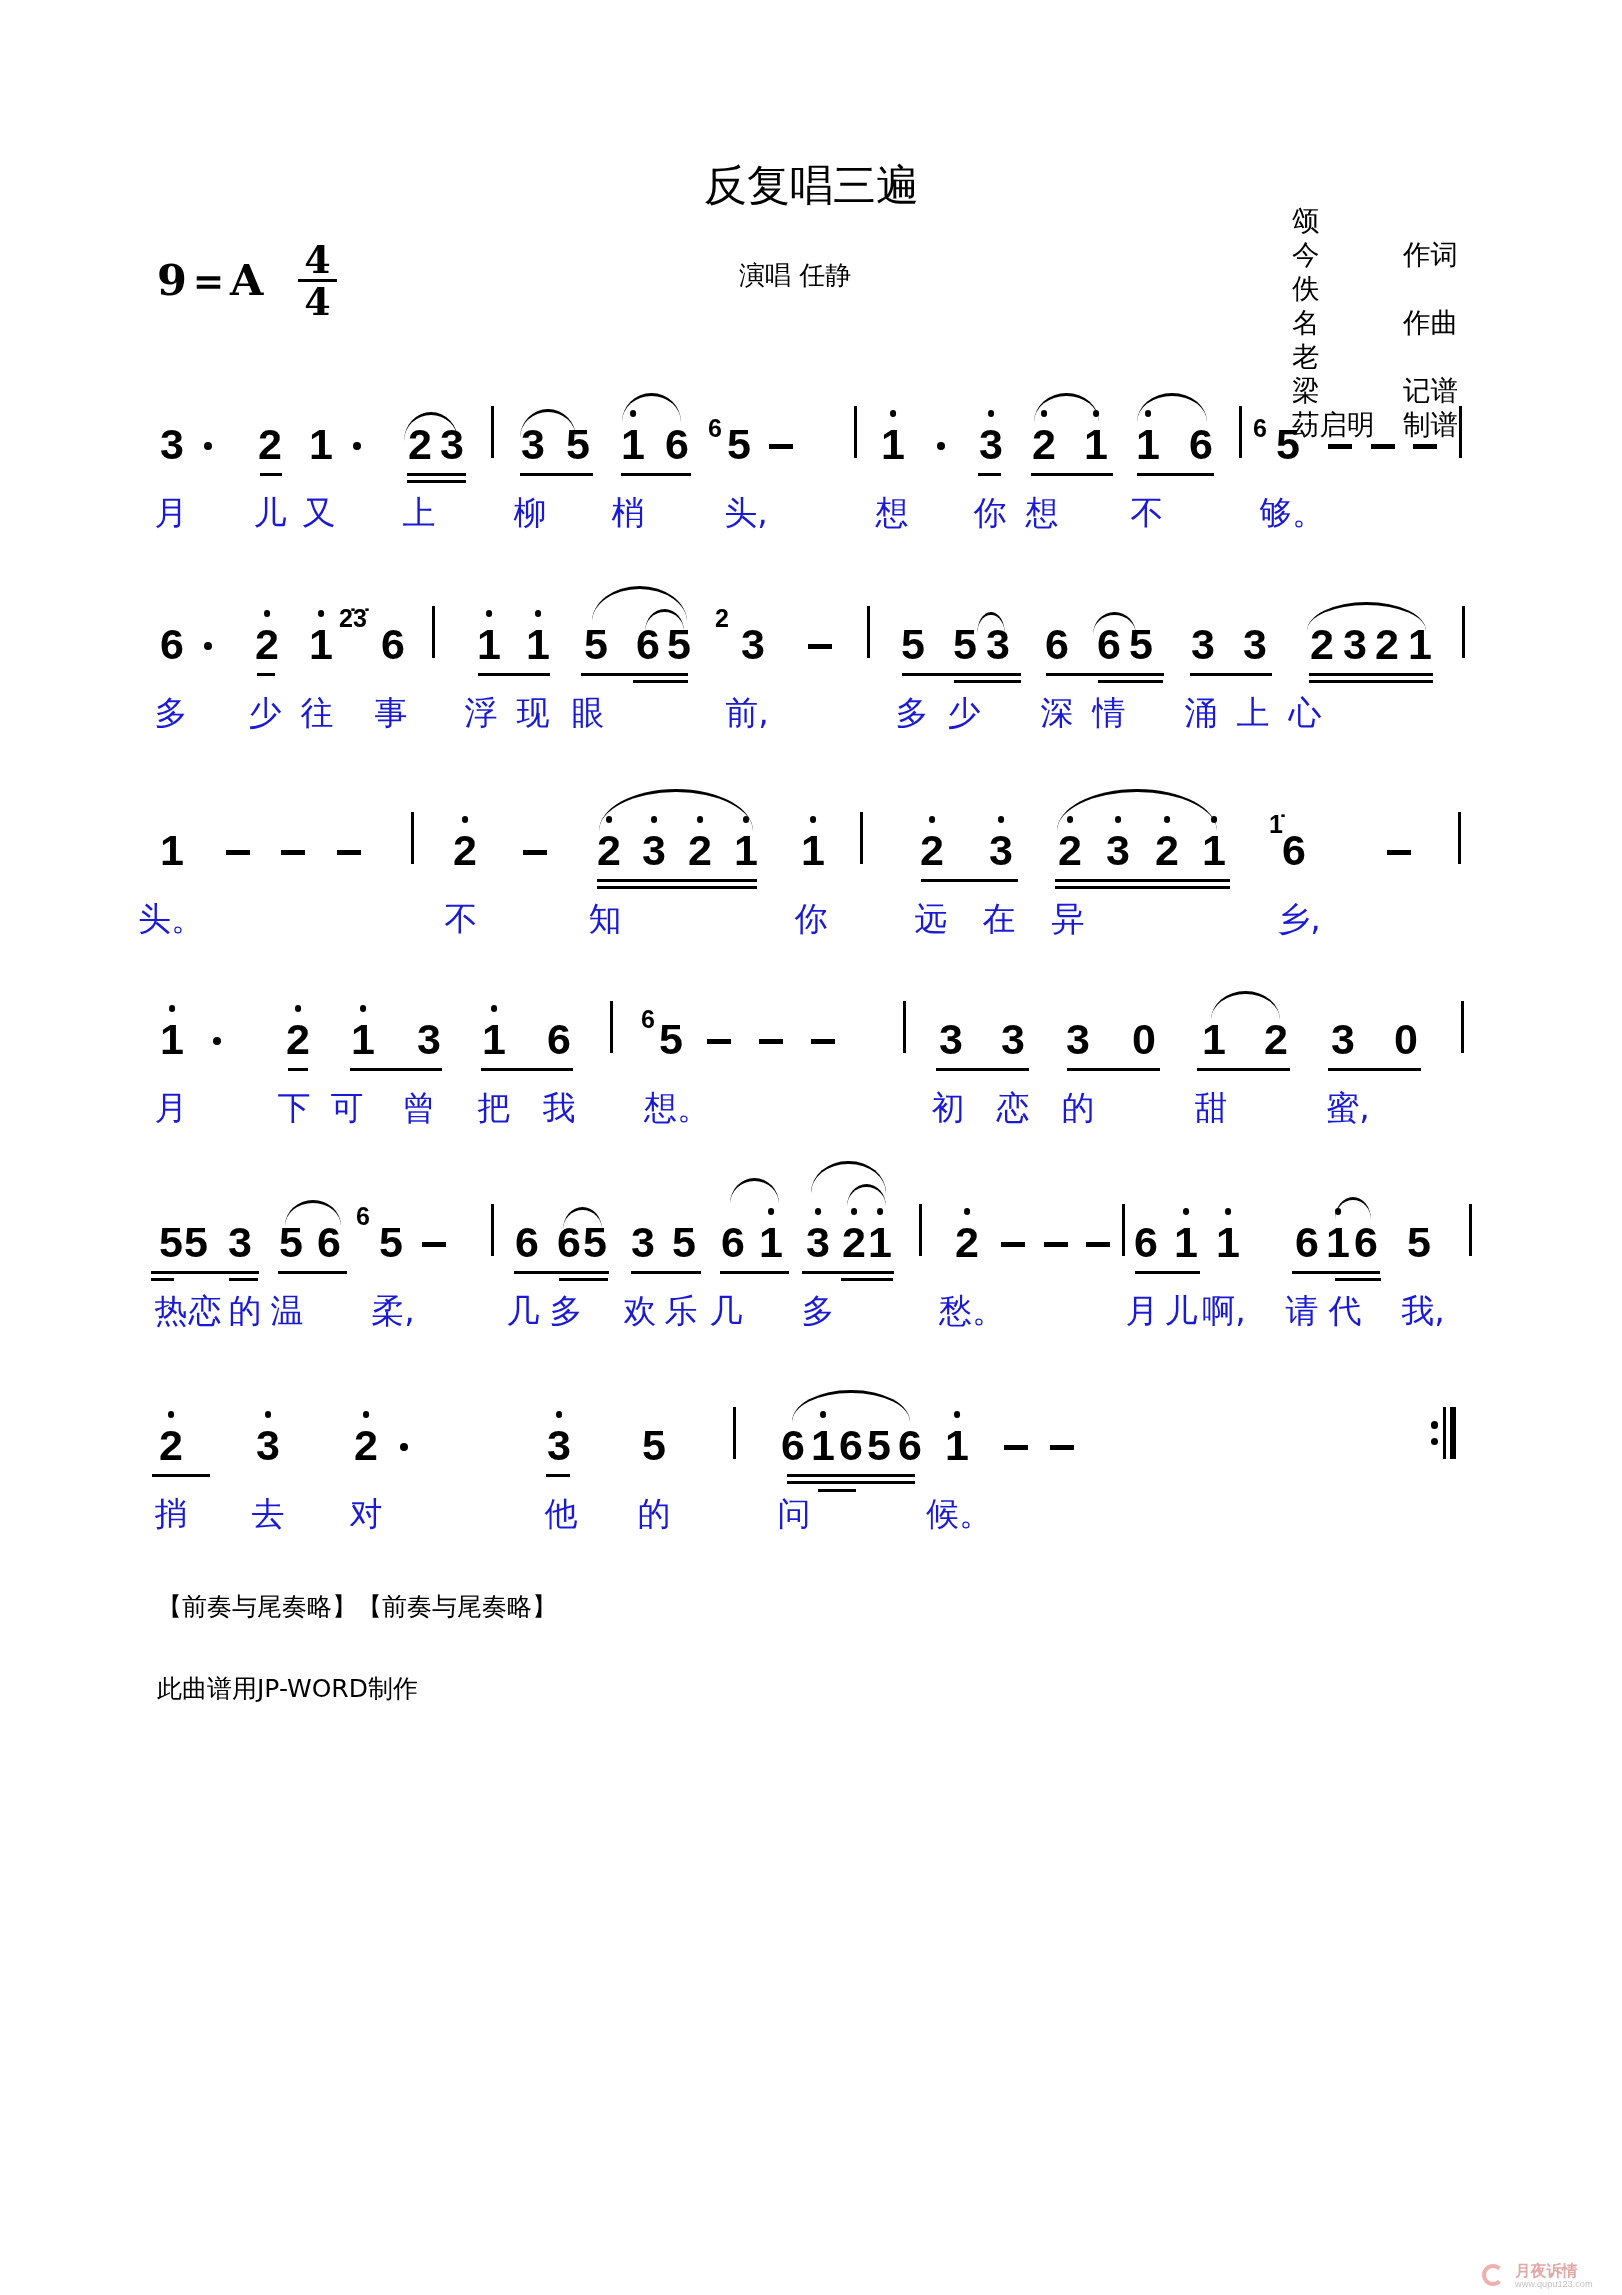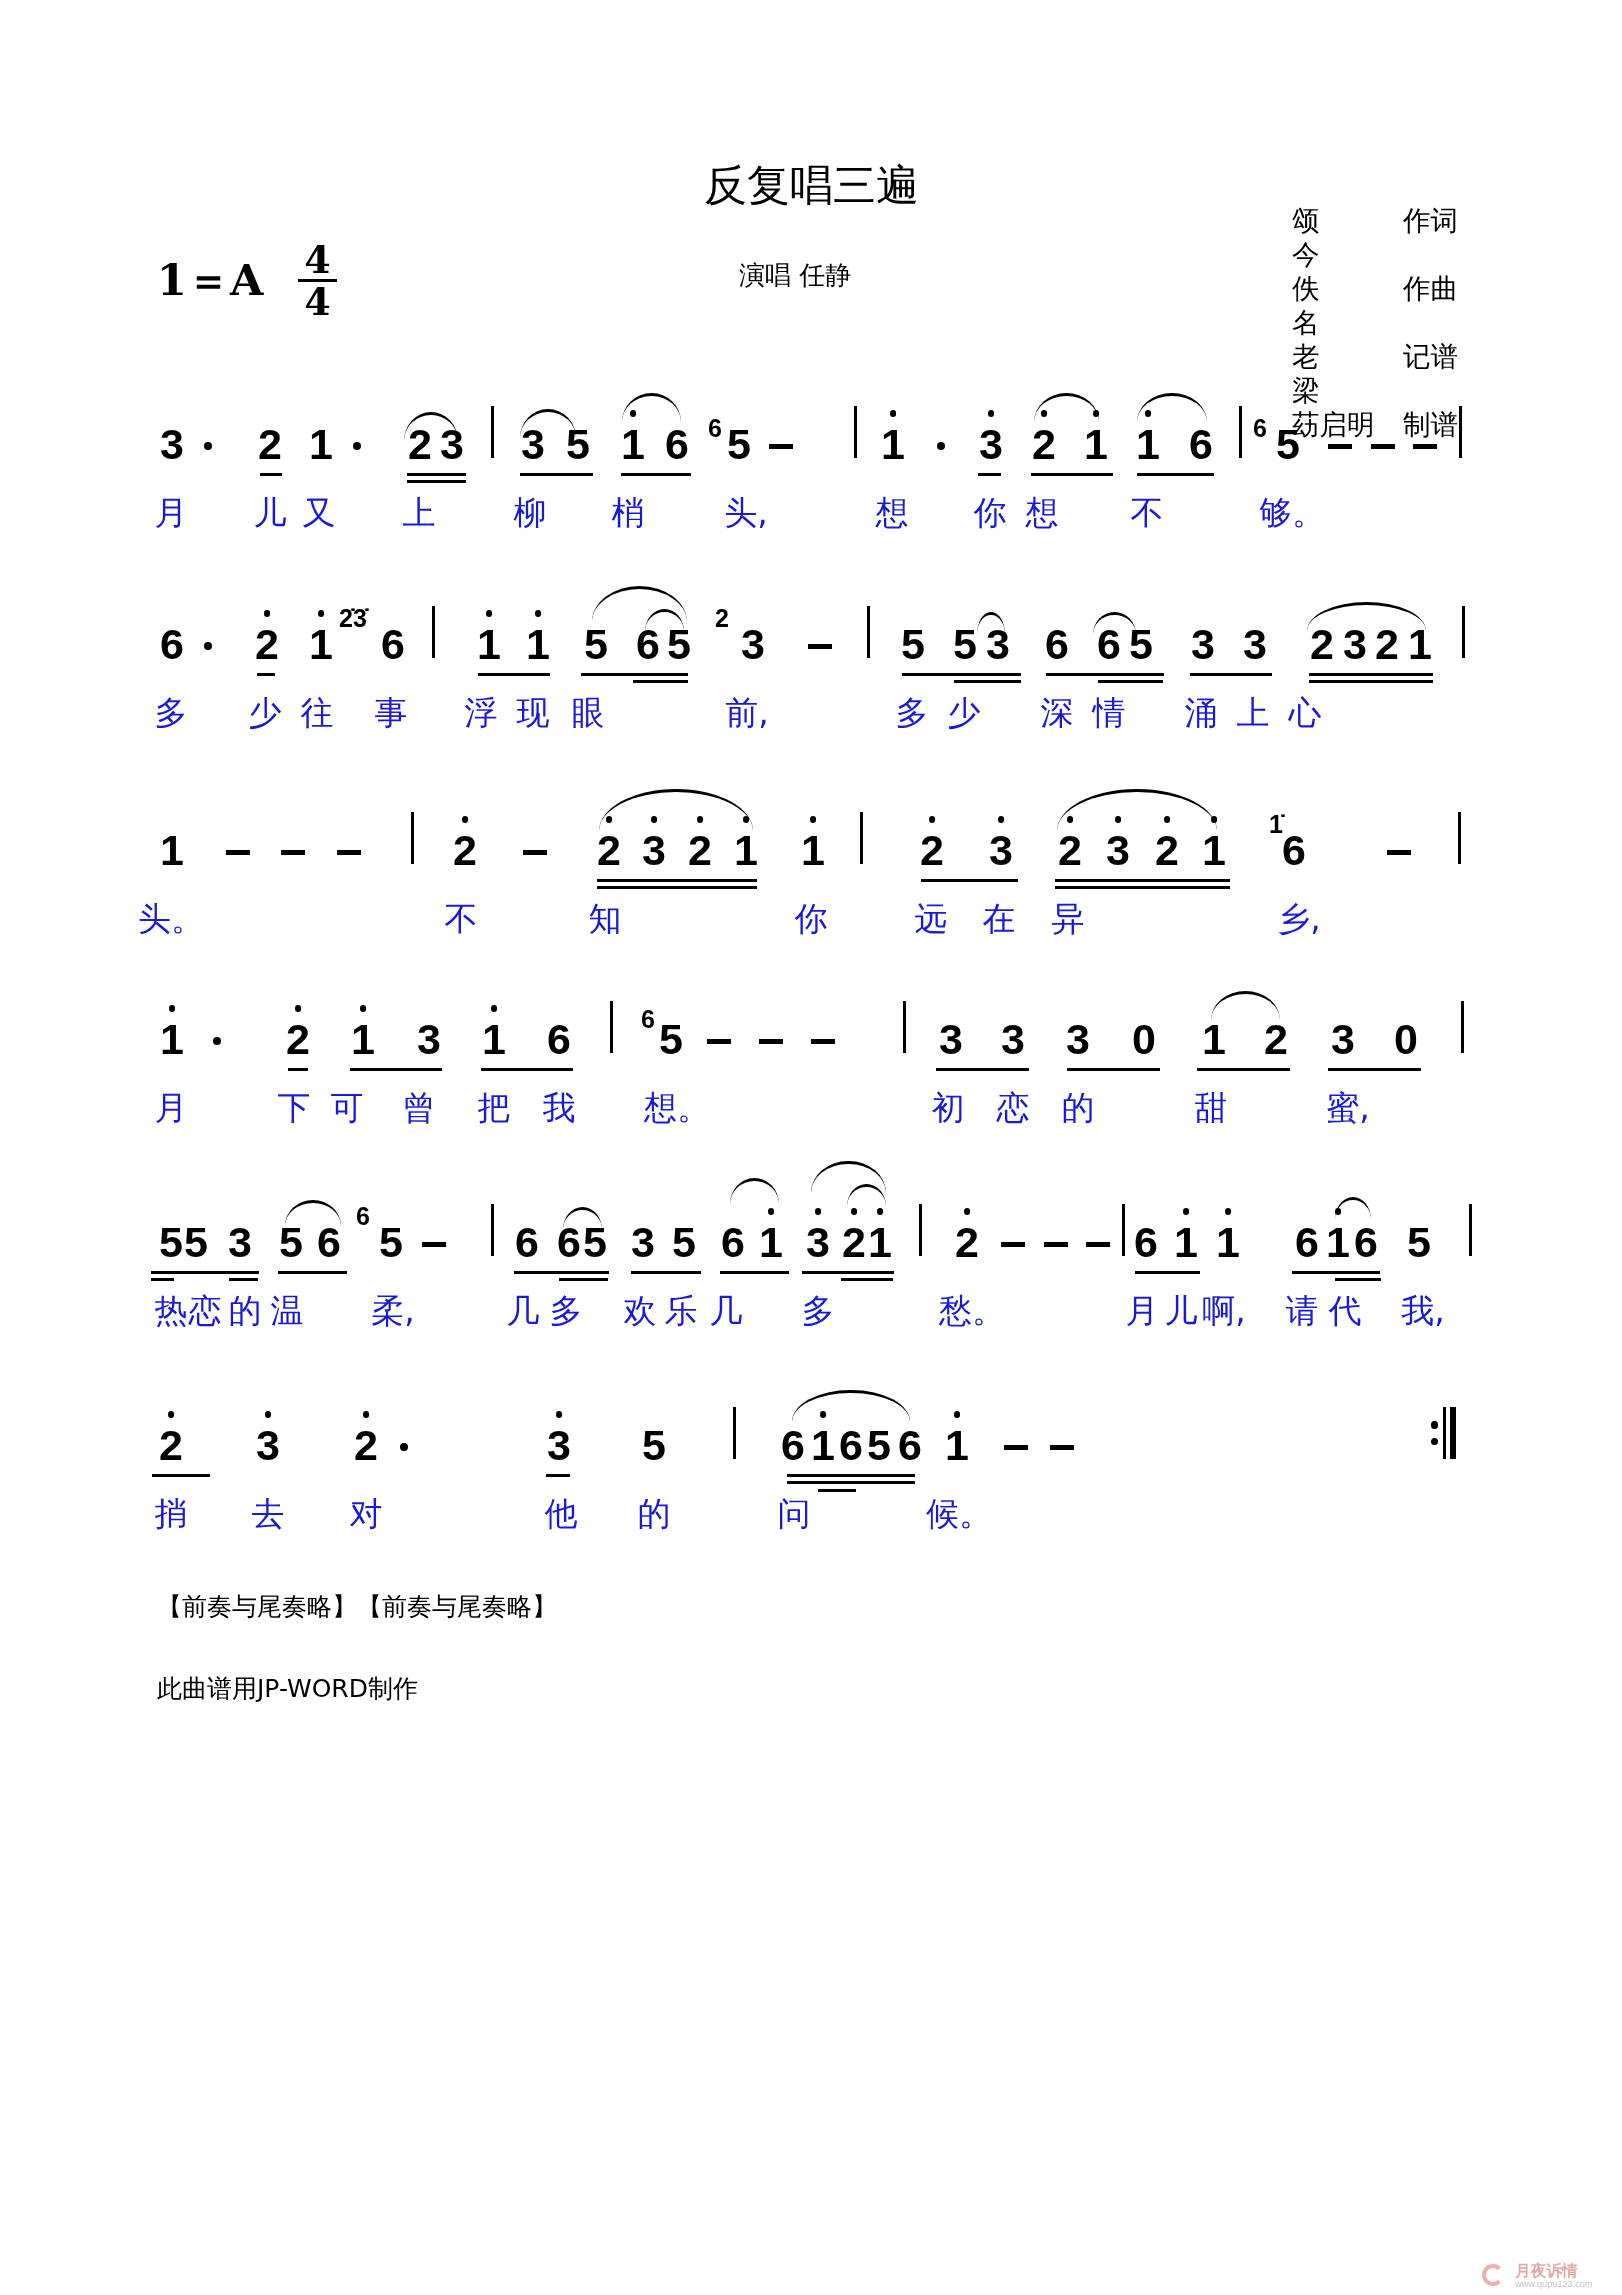--- a/index.html
+++ b/index.html
@@ -8,21 +8,21 @@
   .title { position: absolute; top: 157px; left: 0; width: 1623px; text-align: center;
            font-size: 43px; font-family: "DejaVu Sans", sans-serif; }
   .key { position: absolute; left: 157px; top: 252px; font-size: 43px; font-weight: bold;
          font-family: "DejaVu Serif", serif; }
   .timesig { position: absolute; left: 298px; top: 242px; width: 39px; text-align: center;
              font-family: "DejaVu Serif", serif; font-weight: bold; font-size: 38px; line-height: 35px; }
   .timesig .bar { height: 3.3px; background: #000; margin: 2px 0; }
   .singer { position: absolute; left: 739px; top: 258px; font-size: 26px; font-family: "DejaVu Serif", serif; }
   .credits { position: absolute; left: 1292px; top: 203px; font-size: 27.5px; line-height: 34px;
              font-family: "DejaVu Serif", serif; }
-  .credits .row { display: flex; }
+  .credits .row { display: flex; align-items: flex-end; }
   .credits .name { width: 111px; letter-spacing: 0; }
   .credits .name.spaced { letter-spacing: 37px; }
   .line { position: absolute; left: 0; width: 1623px; }
   .note { position: absolute; font-size: 43px; font-weight: bold; font-family: "Liberation Sans", sans-serif;
           transform: translateX(-50%); line-height: 1; transform-origin: center; }
   .note .dot-hi { position: absolute; left: 50%; top: -13px; width: 6.5px; height: 6.5px; margin-left: -3.3px;
                   border-radius: 50%; background: #000; }
   .aug { position: absolute; width: 7.9px; height: 7.9px; border-radius: 50%; background: #000; }
   .dash { position: absolute; width: 23.6px; height: 5.2px; background: #000; }
   .barline { position: absolute; width: 2.6px; background: #000; }
@@ -40,21 +40,21 @@
   .repeat-end { position: absolute; }
   .repeat-end .thin { position: absolute; left: 0; top: 0; width: 2.6px; height: 52px; background: #000; }
   .repeat-end .thick { position: absolute; left: 6.5px; top: 0; width: 6.5px; height: 52px; background: #000; }
   .repeat-end .rdot { position: absolute; left: -11.8px; width: 7.2px; height: 7.2px; border-radius: 50%; background: #000; }
 </style>
 </head>
 <body>
 
 <div class="title">反复唱三遍</div>
 
-<div class="key">1＝A</div>
+<div class="key">9＝A</div>
 <div class="timesig">
   <div>4</div>
   <div class="bar"></div>
   <div>4</div>
 </div>
 
 <div class="singer">演唱 任静</div>
 
 <div class="credits">
   <div class="row">

